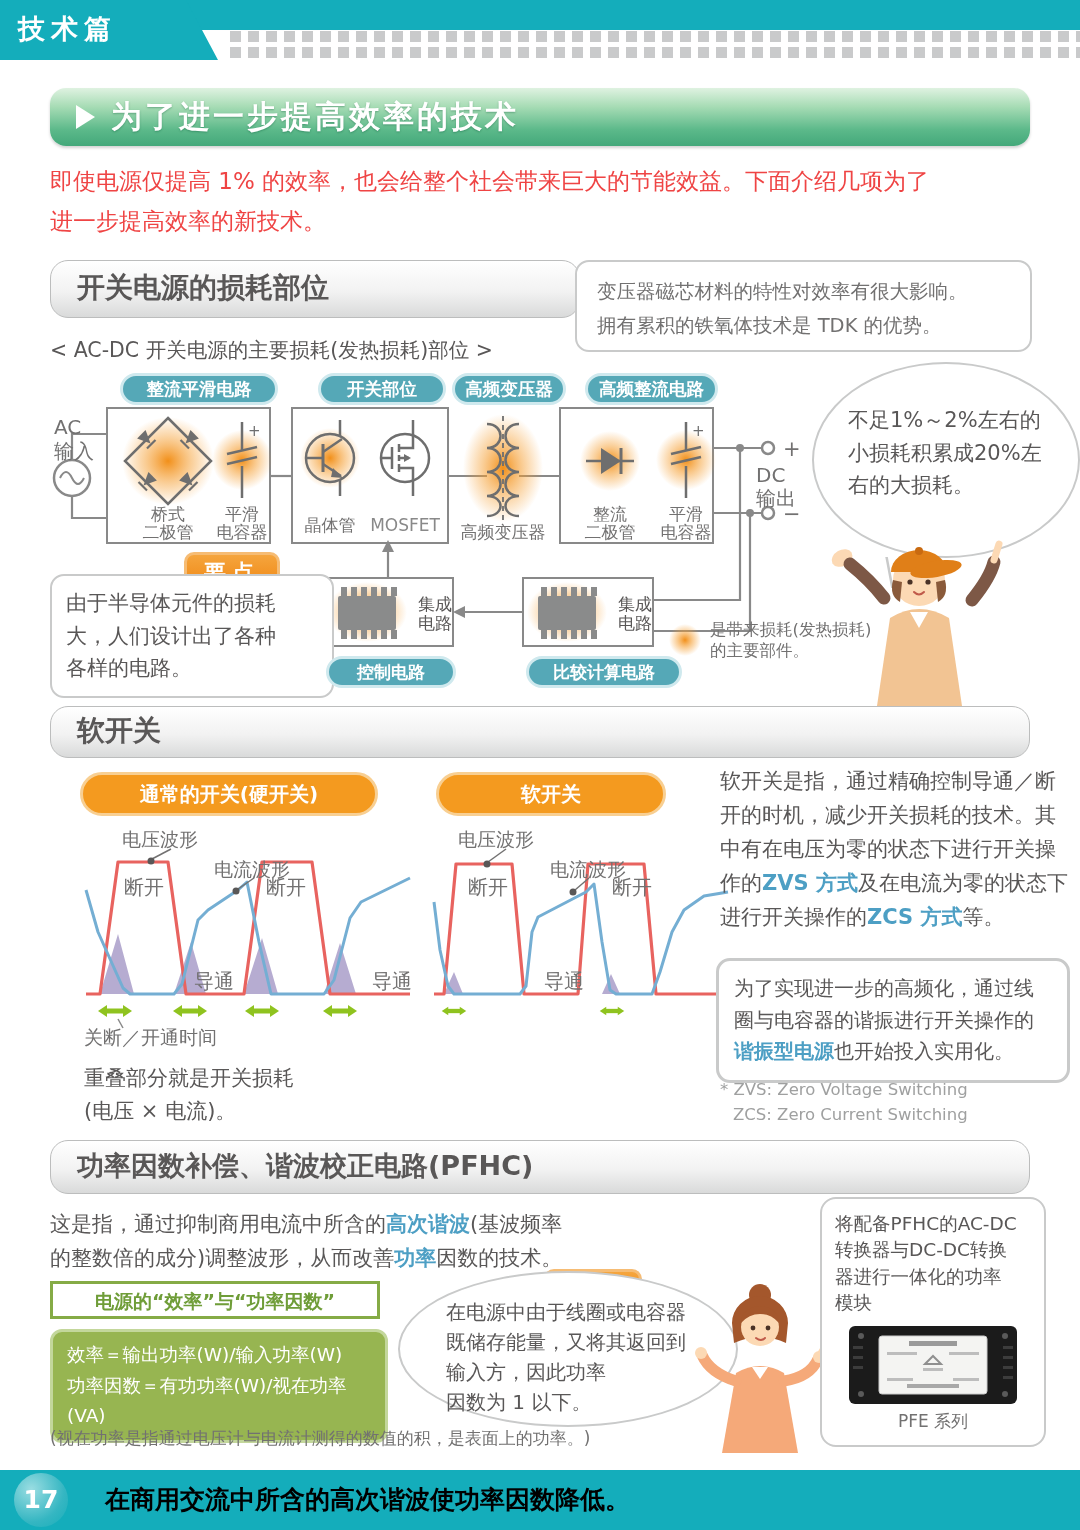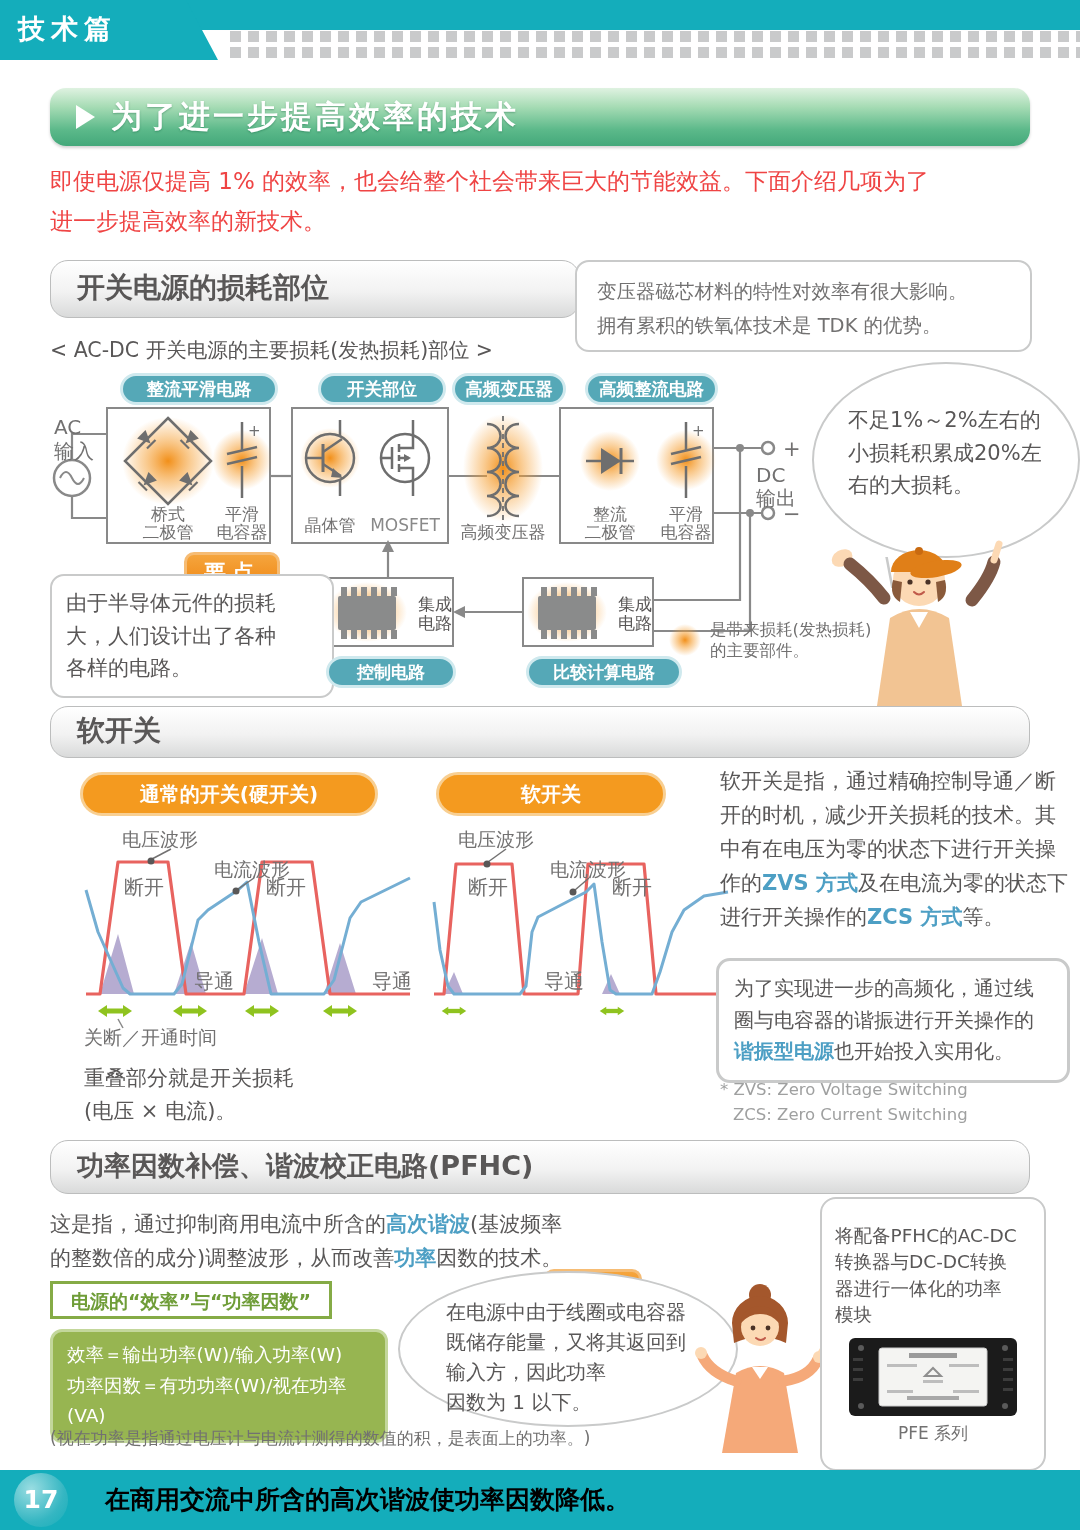--- a/index.html
+++ b/index.html
@@ -64,21 +64,21 @@
   .zvsnote{position:absolute;font-size:16.5px;line-height:1.5;color:#9fa0a0;}
 
   
   .sec3{left:50px;top:1205px;width:1015px;height:262px;}
   .gtitle{position:absolute;border:3px solid #85ab46;background:#fff;color:#6f9d38;
           font-size:19px;font-weight:bold;text-align:center;line-height:34px;box-sizing:border-box;}
   .gbox{position:absolute;background:#97b551;border:3px solid #c3d79b;border-radius:12px;
         color:#fff;font-size:18.5px;line-height:1.65;padding:8px 14px;box-sizing:border-box;}
   .smallnote{position:absolute;font-size:17px;color:#727171;}
   .pfebox{position:absolute;border:2.5px solid #c9caca;border-radius:16px;background:#fff;
-          padding:24px 13px;box-sizing:border-box;color:#595757;}
+          padding:12px 13px;box-sizing:border-box;color:#595757;}
   .pfetext{font-size:18.5px;line-height:1.42;}
   .pfecap{font-size:17px;color:#727171;text-align:center;margin-top:2px;}
 
   
   .footbar{left:0;top:1470px;width:1080px;height:60px;background:#14adbb;}
   .footcircle{left:14px;top:1473px;width:54px;height:54px;border-radius:50%;
           background:radial-gradient(circle at 32% 30%,#9adde2,#35b6c2 62%,#17aeba);
           color:#fff;font-size:25px;font-weight:bold;text-align:center;line-height:54px;}
   .foottext{left:105px;top:1470px;height:60px;line-height:60px;color:#000000;font-size:25px;font-weight:bold;}
 
@@ -419,21 +419,21 @@
     </div>
   </div>
 
   <div class="abs sechead sh3">功率因数补偿、谐波校正电路(PFHC)</div>
 
   <div class="abs sec3">
     <div class="softdesc" style="left:0;top:2px;width:532px"><span>这是指，通过抑制商用电流中所含的</span><span class="blue">高次谐波</span><span>(基波频率的整数倍的成分)调整波形，从而改善</span><span class="blue">功率</span><span>因数的技术。</span></div>
 
     <div class="pointbadge" style="left:494px;top:64px;width:92px;height:38px;line-height:38px">要点</div>
 
-    <div class="gtitle" style="left:0;top:76px;width:282px;height:38px">电源的“效率”与“功率因数”</div>
+    <div class="gtitle" style="left:0;top:76px;width:330px;height:38px">电源的“效率”与“功率因数”</div>
     <div class="gbox pl" style="left:0;top:124px;width:338px">效率＝输出功率(W)/输入功率(W)
 功率因数＝有功功率(W)/视在功率(VA)</div>
 
     <div class="smallnote" style="left:0;top:222px">(视在功率是指通过电压计与电流计测得的数值的积，是表面上的功率。)</div>
 
     <div class="bubble pl" style="left:348px;top:66px;width:340px;height:156px;padding:24px 0 0 46px;font-size:20px;line-height:1.5">在电源中由于线圈或电容器
 既储存能量，又将其返回到
 输入方，因此功率
 因数为 1 以下。</div>
 

